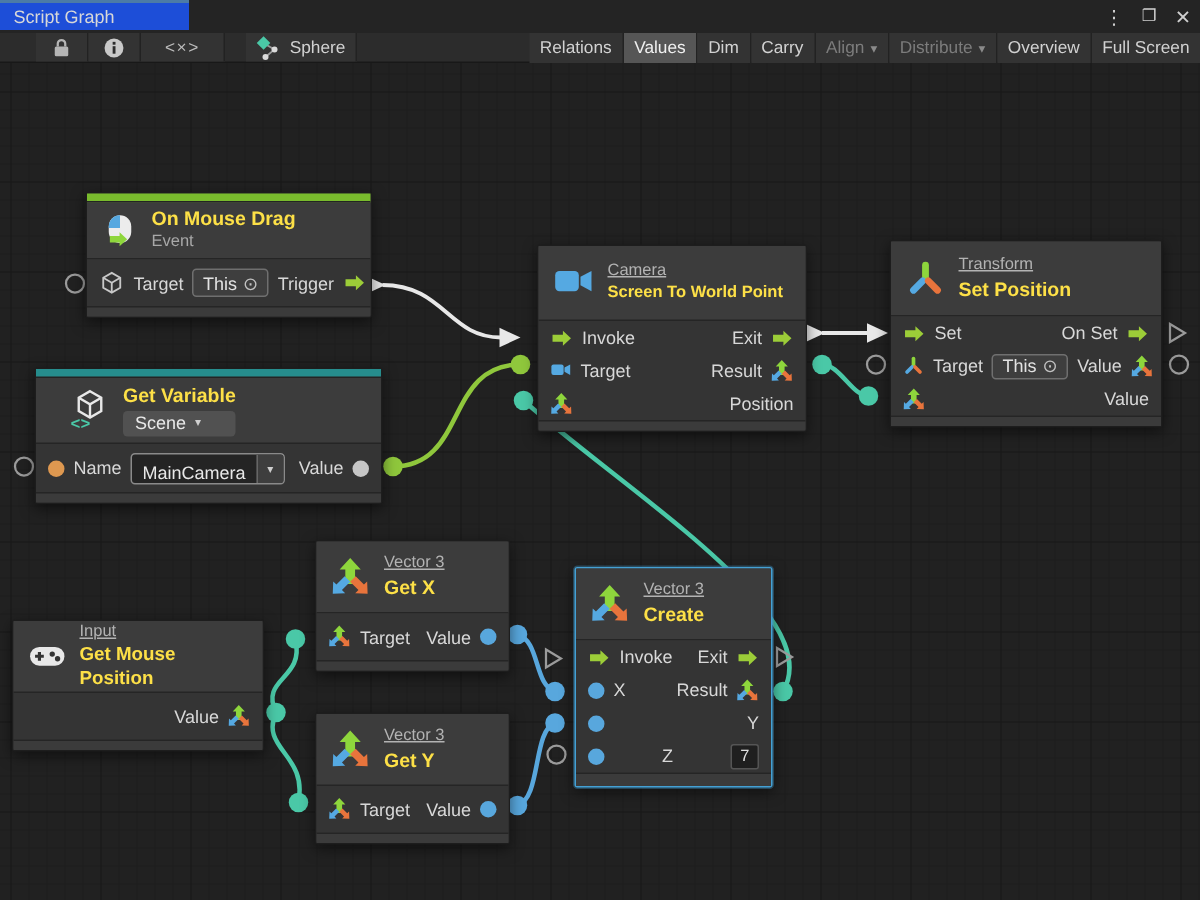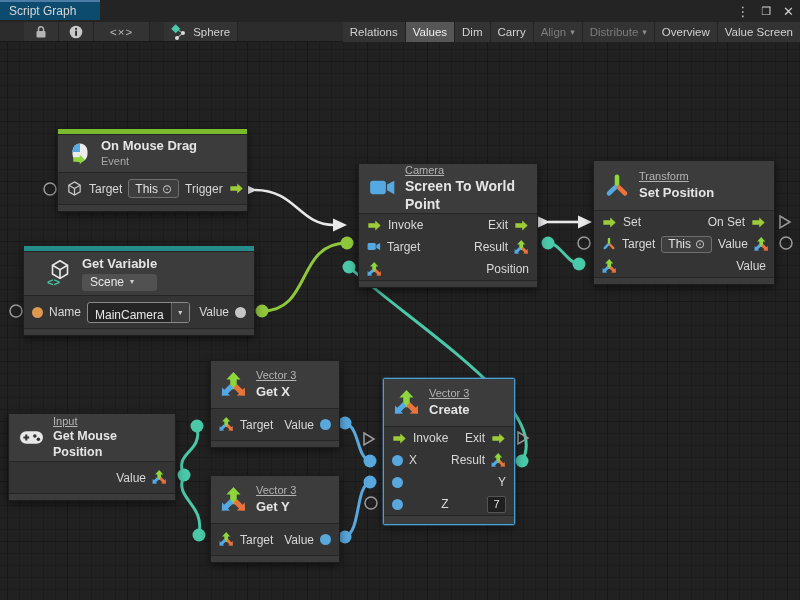--- a/index.html
+++ b/index.html
@@ -1,20 +1,20 @@
 <!DOCTYPE html>
 <html><head>
 <meta charset="utf-8">
 <style>
   html,body{margin:0;padding:0;}
   body{width:800px;height:600px;overflow:hidden;position:relative;background:#212121;
        font-family:"Liberation Sans",sans-serif;-webkit-font-smoothing:antialiased;}
   
   .titlebar{position:absolute;left:0;top:0;width:800px;height:22px;background:#242424;z-index:5;}
-  .tab{position:absolute;left:0;top:0;width:100px;height:20px;background:#0c4a6e;
+  .tab{position:absolute;left:0;top:0;width:126px;height:20px;background:#1d4ed8;
        border-top:2px solid #4c7ba6;display:flex;align-items:center;padding-left:9px;
        box-sizing:border-box;font-size:12px;color:#d8d8d8;}
   .winbtns{position:absolute;right:6px;top:0;height:22px;display:flex;align-items:center;gap:12px;
        color:#cfcfcf;font-size:13px;}
   .winbtns span{cursor:default;line-height:1;}
   
   .toolbar{position:absolute;left:0;top:22px;width:800px;height:20px;background:#2c2c2c;
        border-bottom:1px solid #181818;z-index:5;display:flex;align-items:stretch;color:#d2d2d2;
        font-size:11.5px;box-sizing:border-box;}
   .tgroup{display:flex;align-items:stretch;}
@@ -43,21 +43,21 @@
   .node{position:absolute;background:#343434;border:1px solid #1d1d1d;border-radius:2px;
         box-shadow:0 3px 9px rgba(0,0,0,.5);z-index:2;box-sizing:border-box;}
   .node.selected{border:1px solid #44a0d4;box-shadow:0 0 0 1px rgba(68,160,212,.35),0 3px 9px rgba(0,0,0,.5);}
   .bar{height:5px;border-bottom:1px solid #242424;}
   .bar.green{background:#79bb2d;}
   .bar.teal{background:#268d8d;}
   .hdr{background:#3c3c3c;display:flex;align-items:center;gap:9px;padding:6px 10px;
        border-bottom:1px solid #252525;}
   .hcol{display:flex;flex-direction:column;line-height:1.25;gap:1px;}
   .cat{font-size:11px;color:#b3b3b3;text-decoration:underline;}
-  .ttl{font-size:13px;font-weight:700;color:#e5e5e5;}
+  .ttl{font-size:13px;font-weight:700;color:#fde047;}
   .sub{font-size:11px;color:#a8a8a8;}
   .row{display:flex;align-items:center;gap:6px;padding:0 8px;font-size:12px;color:#d8d8d8;
        background:#343434;justify-content:space-between;}
   .row21{height:22px;}
   .row30{height:31px;}
   .rgt{margin-left:auto;display:flex;align-items:center;gap:6px;}
   .ftr{height:6px;background:#3b3b3b;border-top:1px solid #252525;}
   .dot{width:11px;height:11px;border-radius:50%;display:inline-block;flex:none;}
   .dot.blue{background:#58a7dd;} .dot.orange{background:#de9850;} .dot.gray{background:#c6c6c6;}
   .pill{display:inline-flex;align-items:center;gap:4px;border:1px solid #6f6f6f;border-radius:3px;
@@ -194,21 +194,21 @@
         <span class="caret">▾</span>
       </div>
     <div class="tbtn disabled">
         <span>Distribute</span>
         <span class="caret">▾</span>
       </div>
     <div class="tbtn">
         <span>Overview</span>
       </div>
     <div class="tbtn" style="border-right:none">
-        <span>Value Screen</span>
+        <span>Full Screen</span>
       </div>
   </div>
 </div>
 
 <div class="canvas"></div>
 
 <svg class="wires">
 
   <polygon points="243,183.5 257,190 243,196.5" fill="#e8e8e8"></polygon>
   <path d="M255,190 C296,190 299,225 334,225" stroke="#e8e8e8" stroke-width="2.6" fill="none"></path>
@@ -312,21 +312,21 @@
   <div class="ftr"></div>
 </div>
 
 <div class="node" style="left:358px;top:163px;width:180px">
   <div class="hdr" style="height:50px;box-sizing:border-box">
     <svg class="ic" width="27" height="27" viewBox="0 0 24 24">
         <use href="#camG"></use>
       </svg>
     <div class="hcol">
       <span class="cat">Camera</span>
-      <span class="ttl" style="font-size:14px">Screen To World Point</span>
+      <span class="ttl" style="font-size:11px">Screen To World Point</span>
     </div>
   </div>
   <div class="row row21">
     <svg class="ic" width="15" height="15" viewBox="0 0 16 16">
         <use href="#flowG"></use>
       </svg>
     <span>Invoke</span>
     <span class="rgt">
       <span>Exit</span>
       <svg class="ic" width="15" height="15" viewBox="0 0 16 16">

